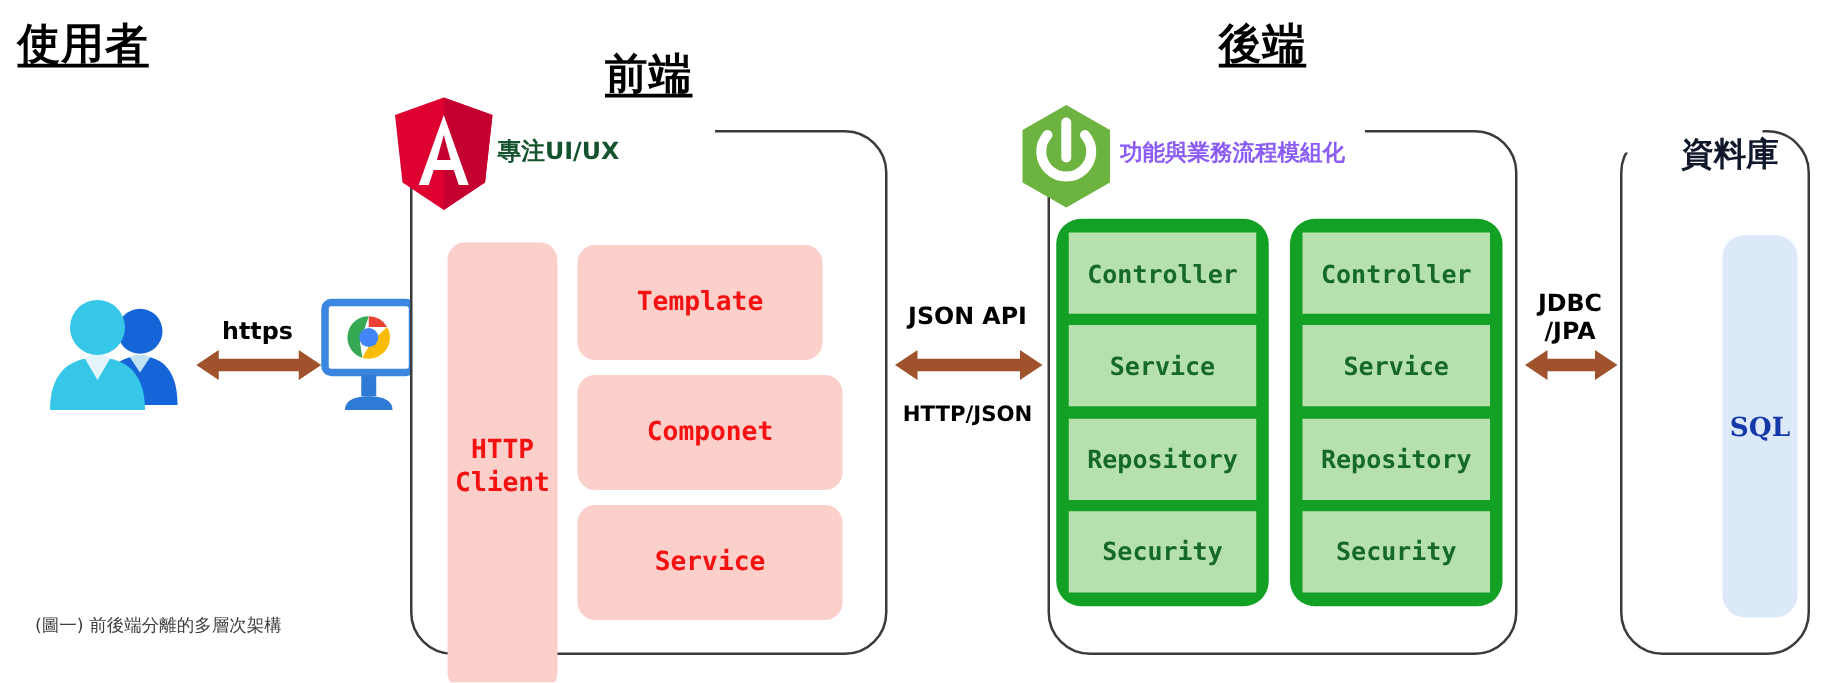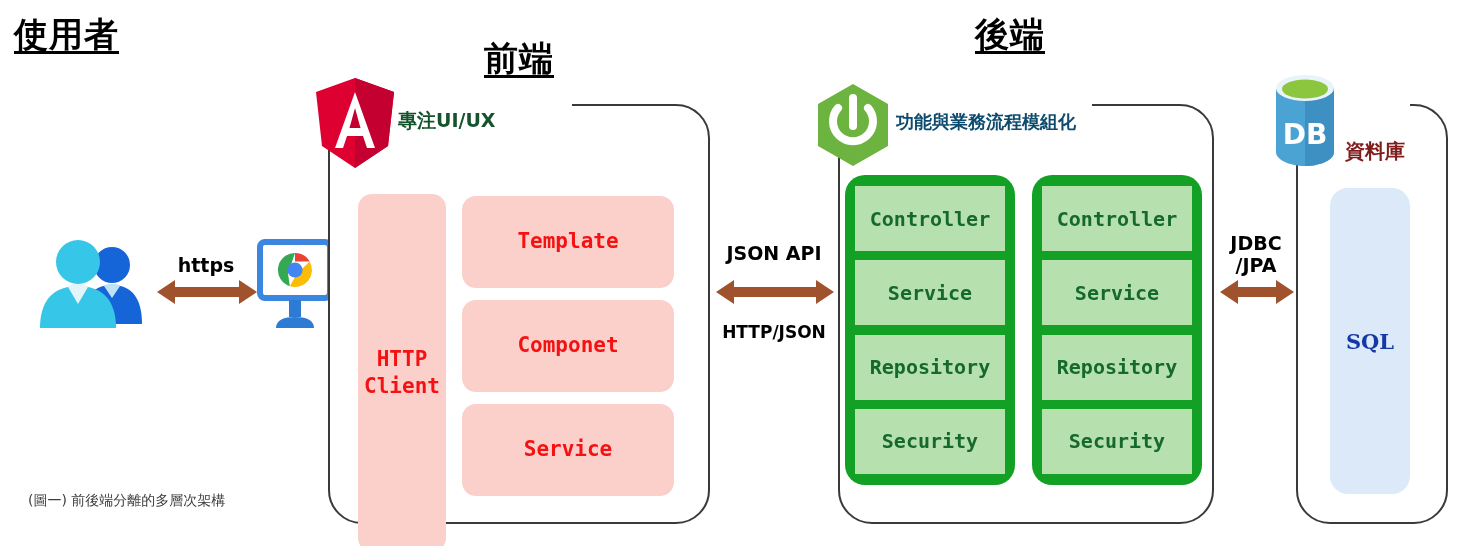--- a/index.html
+++ b/index.html
@@ -106,22 +106,22 @@
   .lbl-lg { font-size: 19px; }
   .lbl-md { font-size: 17px; }
 
   
   .logo-caption {
     font-family: "DejaVu Sans", "Liberation Sans", sans-serif;
     font-weight: bold;
     white-space: nowrap;
   }
   .cap-red   { color: #14532d; font-size: 19px; }
-  .cap-green { color: #0c4a6e; font-size: 18px; }
-  .cap-blue  { color: #7f1d1d; font-size: 20px; margin-top: 32px; }
+  .cap-green { color: #8b5cf6; font-size: 18px; }
+  .cap-blue  { color: #0f172a; font-size: 26px; }
 
   
   .fig-caption {
     font-family: "DejaVu Sans", "Liberation Sans", sans-serif;
     font-size: 14px;
     color: #3d3d3d;
     white-space: nowrap;
   }
 
   svg { display: block; overflow: visible; }
@@ -190,21 +190,21 @@
 
   <div class="abs logo-caption cap-red" style="left:398px; top:108px;">專注UI/UX</div>
 
   <div class="abs pink-box" style="left:358px; top:194px; width:88px; height:358px;">
     <span>
       <span>HTTP</span><br>
       <span>Client</span>
     </span>
   </div>
 
-  <div class="abs pink-box" style="left:462px; top:196px; width:212px; height:92px;">Template</div>
+  <div class="abs pink-box" style="left:462px; top:196px; width:196px; height:92px;">Template</div>
 
   <div class="abs pink-box" style="left:462px; top:300px; width:212px; height:92px;">Componet</div>
 
   <div class="abs pink-box" style="left:462px; top:404px; width:212px; height:92px;">Service</div>
 
   <div class="abs arrow-label lbl-lg" style="left:712px; top:242px; width:124px;">JSON API</div>
 
   <div class="abs" style="left:714px; top:275px; width:122px; height:34px;">
     <svg width="122" height="34" viewBox="0 0 122 34">
       <path d="M2 17 L20 5 L20 12 L102 12 L102 5 L120 17 L102 29 L102 22 L20 22 L20 29 Z" fill="#A0522D"></path>
@@ -249,29 +249,20 @@
   <div class="abs" style="left:1218px; top:275px; width:78px; height:34px;">
     <svg width="78" height="34" viewBox="0 0 78 34">
       <path d="M2 17 L20 5 L20 12 L58 12 L58 5 L76 17 L58 29 L58 22 L20 22 L20 29 Z" fill="#A0522D"></path>
     </svg>
   </div>
 
   <div class="abs panel" style="left:1296px; top:104px; width:152px; height:420px;"></div>
 
   <div class="abs" style="left:1300px; top:100px; width:110px; height:22px; background:#ffffff;"></div>
 
-  <div class="abs" style="left:1274px; top:72px; width:62px; height:96px;">
-    <svg width="62" height="96" viewBox="0 0 62 96">
-      <path d="M2 16 L2 80 C 2 88 16 94 31 94 C 46 94 60 88 60 80 L60 16 Z" fill="#4BA3D3"></path>
-      <path d="M31 16 L31 94 C 46 94 60 88 60 80 L60 16 Z" fill="#3F90C2"></path>
-      <ellipse cx="31" cy="16" rx="29" ry="13" fill="#E9F4FA"></ellipse>
-      <ellipse cx="31" cy="17" rx="23" ry="9.5" fill="#8CC63F"></ellipse>
-      <text x="31" y="72" font-family="DejaVu Sans, sans-serif" font-size="28" font-weight="bold" fill="#ffffff" text-anchor="middle">DB</text>
-    </svg>
-  </div>
 
   <div class="abs logo-caption cap-blue" style="left:1345px; top:106px;">資料庫</div>
 
-  <div class="abs sql-box" style="left:1330px; top:188px; width:80px; height:306px;">SQL</div>
+  <div class="abs sql-box" style="left:1378px; top:188px; width:60px; height:306px;">SQL</div>
 
   <div class="abs fig-caption" style="left:28px; top:492px;">(圖一) 前後端分離的多層次架構</div>
 
 </div>
 
 </body></html>

